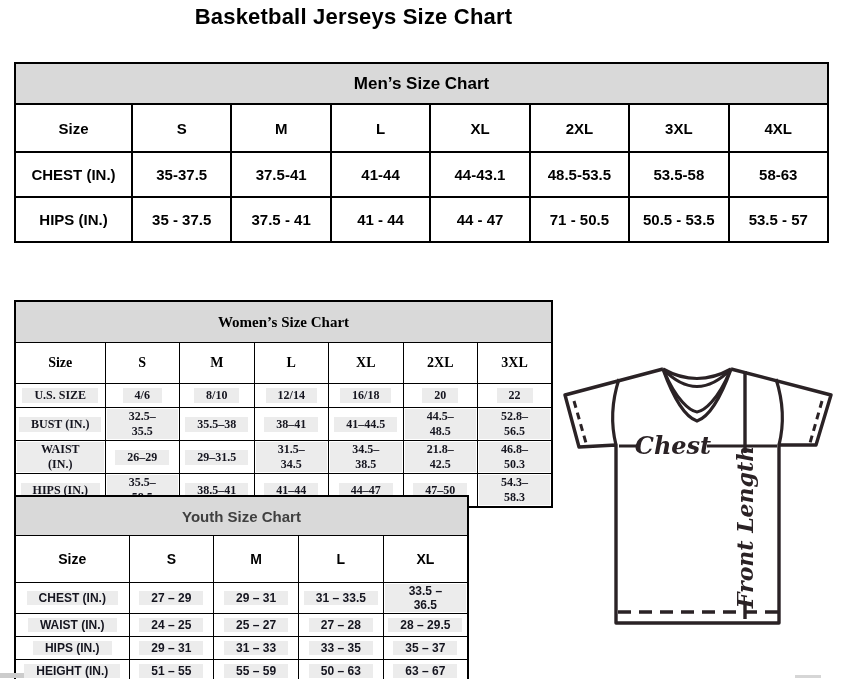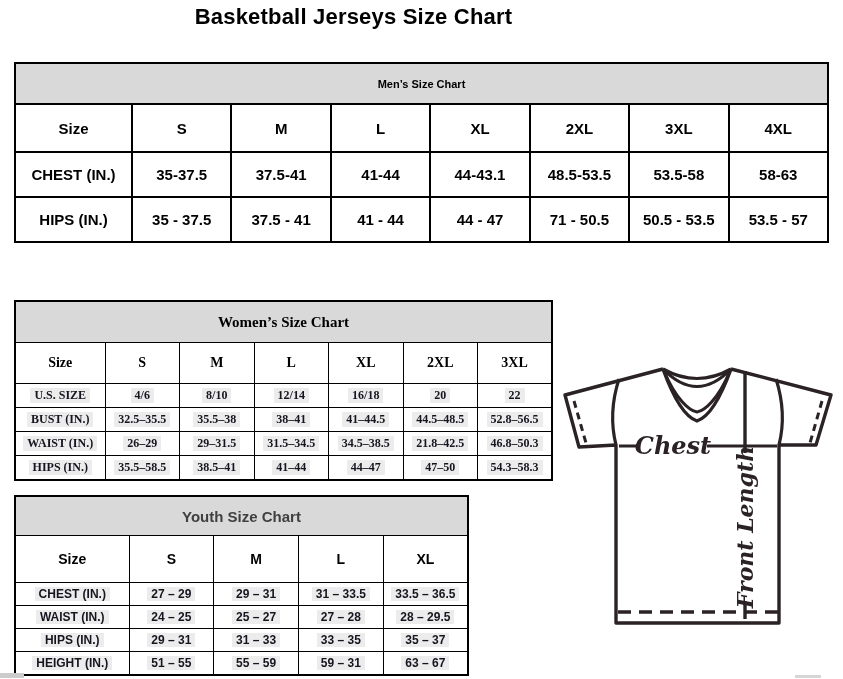--- a/index.html
+++ b/index.html
@@ -10,42 +10,42 @@
   .page-title{
     position:absolute;top:4px;left:0;width:707px;text-align:center;
     font-size:22px;font-weight:bold;color:#000;letter-spacing:0.2px;
   }
   table{border-collapse:collapse;table-layout:fixed;position:absolute;background:#fff;}
   td{text-align:center;vertical-align:middle;font-weight:bold;color:#000;overflow:hidden;}
 
   
   .mens{left:14px;top:62px;width:815px;border:2px solid #000;}
   .mens td{border:2px solid #000;}
-  .mens .band td{height:37px;background:#d9d9d9;font-size:11px;}
+  .mens .band td{height:37px;background:#d9d9d9;font-size:17px;}
   .mens .cols td{height:44px;font-size:15px;}
   .mens .data td{height:41px;font-size:15px;}
   .mens .rowlabel{font-size:14px;}
 
   
   .womens{left:14px;top:300px;width:539px;border:2px solid #000;}
   .womens td{border:1px solid #000;color:#15151f;font-family:Liberation Serif, serif;}
   .womens .band td{height:38px;background:#d9d9d9;font-size:15px;color:#000;}
   .womens .cols td{height:38px;font-size:14px;color:#000;}
   .womens .data td{height:21px;font-size:12px;}
   .womens .rowlabel{font-size:11px;}
 
   
   .youth{left:14px;top:495px;width:455px;border:2px solid #000;}
   .youth td{border:1px solid #000;color:#15151f;}
   .youth .band td{height:36px;background:#d9d9d9;font-size:15px;color:#404040;}
   .youth .cols td{height:44px;font-size:14px;color:#000;}
   .youth .data td{height:20px;font-size:12px;}
   .youth .rowlabel{font-size:11px;}
 
-  .hl{background:#ececec;padding:0 4px;display:inline-block;}
+  .hl{background:#ececec;padding:0 12px;display:inline-block;}
 
   .jersey{position:absolute;left:555px;top:355px;width:288px;height:290px;}
   .jersey text{
     font-family:"DejaVu Serif","Liberation Serif",serif;
     font-style:italic;font-weight:bold;fill:#2a2225;
   }
   .artifact{position:absolute;background:#cccccc;}
   .artifact.a1{left:0;top:673px;width:24px;height:5px;}
   .artifact.a2{left:795px;top:675px;width:26px;height:3px;background:#d6d6d6;}
 </style>
@@ -201,21 +201,21 @@
     <td class="rowlabel"><span class="hl">HIPS (IN.)</span></td>
     <td><span class="hl">29 – 31</span></td>
     <td><span class="hl">31 – 33</span></td>
     <td><span class="hl">33 – 35</span></td>
     <td><span class="hl">35 – 37</span></td>
   </tr>
   <tr class="data">
     <td class="rowlabel"><span class="hl">HEIGHT (IN.)</span></td>
     <td><span class="hl">51 – 55</span></td>
     <td><span class="hl">55 – 59</span></td>
-    <td><span class="hl">59 – 31</span></td>
+    <td><span class="hl">50 – 63</span></td>
     <td><span class="hl">63 – 67</span></td>
   </tr>
 </tbody>
   </table>
 
 <svg class="jersey" viewBox="0 0 288 290" xmlns="http://www.w3.org/2000/svg">
   <g stroke="#2a2225" fill="none" stroke-linejoin="round" stroke-linecap="butt">
 
     <path stroke-width="3.4" d="M108,14 L10,40 L24,92 L61,90 L61,268 L224,268 L224,90 L261,90 L276,40 L176,14"></path>
 

